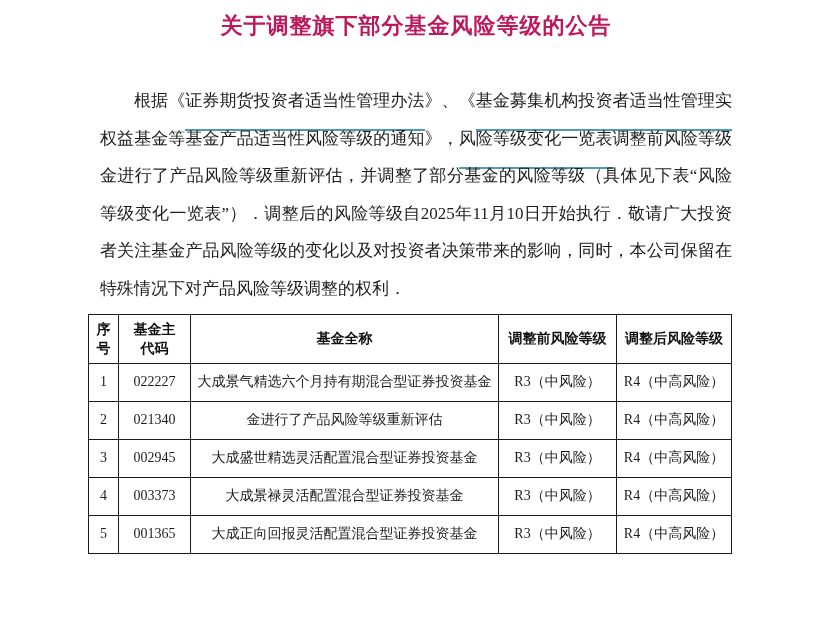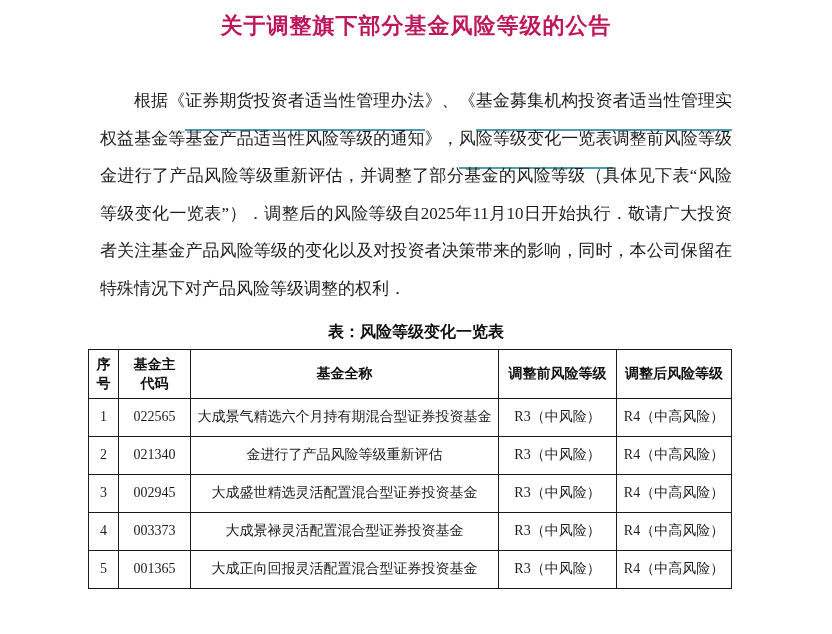--- a/index.html
+++ b/index.html
@@ -90,21 +90,20 @@
 
   <div class="paragraph" id="paragraph">
       <div class="line indent"><span>根据《</span><span class="seg-link">证券期货投资者适当性管理办法</span><span>》、《</span><span class="seg-link">基金募集机构投资者适当性管理实</span></div>
       <div class="line"><span>权益基金等基金产品适当性风险等级的通知》，</span><span class="seg-link">风险等级变化一览表</span><span>调整前风险等级</span></div>
       <div class="line"><span>金进行了产品风险等级重新评估，并调整了部分基金的风险等级（具体见下表“风险</span></div>
       <div class="line"><span>等级变化一览表”）．调整后的风险等级自2025年11月10日开始执行．敬请广大投资</span></div>
       <div class="line"><span>者关注基金产品风险等级的变化以及对投资者决策带来的影响，同时，本公司保留在</span></div>
       <div class="line last"><span>特殊情况下对产品风险等级调整的权利．</span></div>
     </div>
 
-  <div class="caption">表：风险等级变化一览表</div>
 
   <table class="risk">
     <colgroup>
       <col style="width:30px">
       <col style="width:72px">
       <col style="width:308px">
       <col style="width:118px">
       <col style="width:115px">
     </colgroup>
     <thead>
@@ -112,21 +111,21 @@
           <th>序<br>号</th>
           <th>基金主<br>代码</th>
           <th>基金全称</th>
           <th>调整前风险等级</th>
           <th>调整后风险等级</th>
         </tr>
     </thead>
     <tbody id="table-body">
         <tr>
           <td>1</td>
-          <td>022565</td>
+          <td>022227</td>
           <td>大成景气精选六个月持有期混合型证券投资基金</td>
           <td>R3（中风险）</td>
           <td>R4（中高风险）</td>
         </tr>
         <tr>
           <td>2</td>
           <td>021340</td>
           <td>金进行了产品风险等级重新评估</td>
           <td>R3（中风险）</td>
           <td>R4（中高风险）</td>

